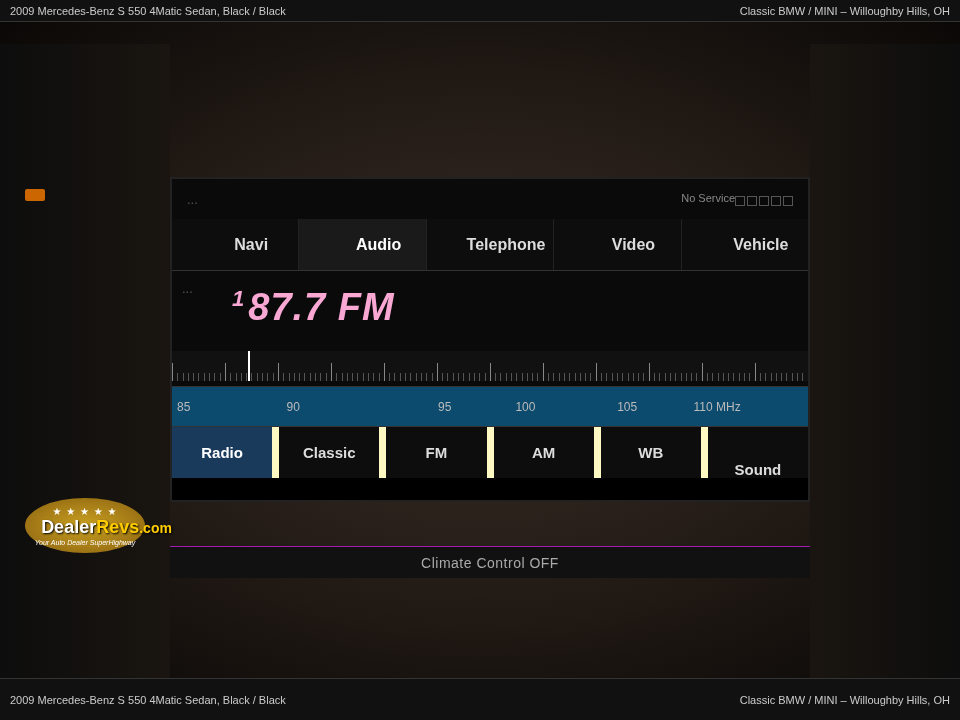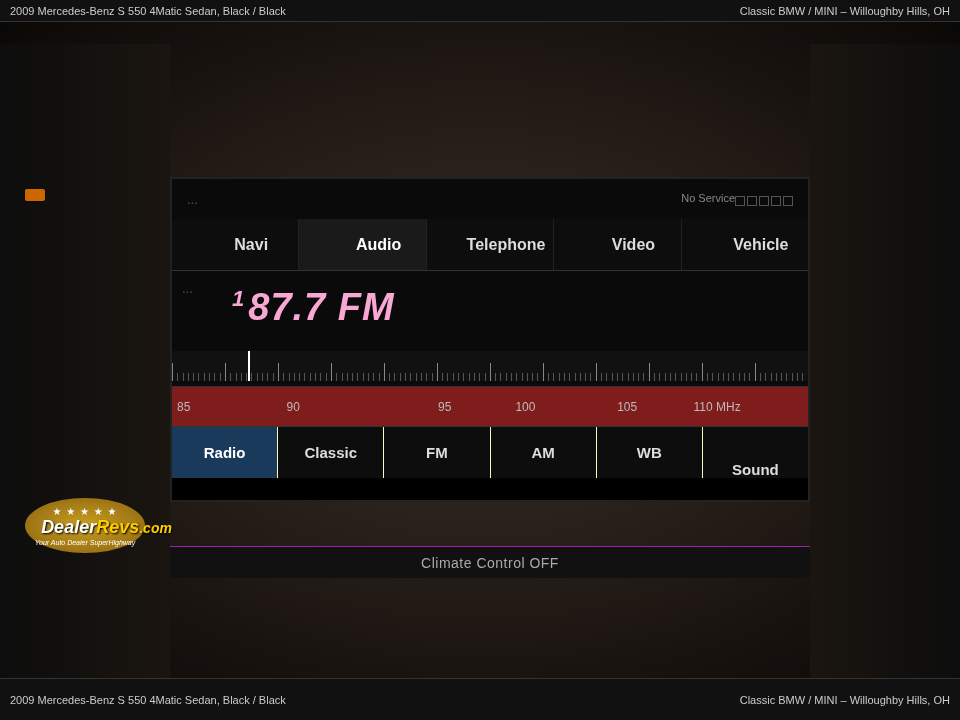--- a/index.html
+++ b/index.html
@@ -179,21 +179,21 @@
     .tick.major {
       height: 18px;
       border-left: 1px solid #888;
     }
     #tuner-labels {
       position: absolute;
       bottom: 0;
       left: 0;
       width: 100%;
       height: 40px;
-      background: #7f1d1d;
+      background: #0c4a6e;
       display: flex;
       align-items: center;
       border-top: 1px solid #333;
     }
     .freq-label {
       color: #bbb;
       font-size: 12px;
       position: absolute;
     }
     #freq-indicator {
@@ -216,21 +216,21 @@
     }
     .bottom-tab {
       flex: 1;
       height: 100%;
       display: flex;
       align-items: center;
       justify-content: center;
       color: #ddd;
       font-size: 15px;
       font-weight: bold;
-      border-right: 1px solid #fef9c3;
+      border-right: 7px solid #fef9c3;
       cursor: pointer;
     }
     .bottom-tab:last-child {
       border-right: none;
       align-items: flex-end;
     }
     .bottom-tab.active {
       color: #fff;
       background: #1a3a5c;
     }
@@ -307,21 +307,20 @@
     }
     #watermark-stars {
       font-size: 10px;
       color: #fff;
       letter-spacing: 1px;
     }
     #watermark-main {
       font-size: 18px;
       font-weight: 900;
       color: #fff;
-      font-style: italic;
       text-shadow: 1px 1px 2px #000;
       margin-left: 43px;
     }
     #watermark-sub {
       font-size: 7px;
       color: #fff;
       text-align: center;
       font-style: italic;
       margin-top: 1px;
     }

